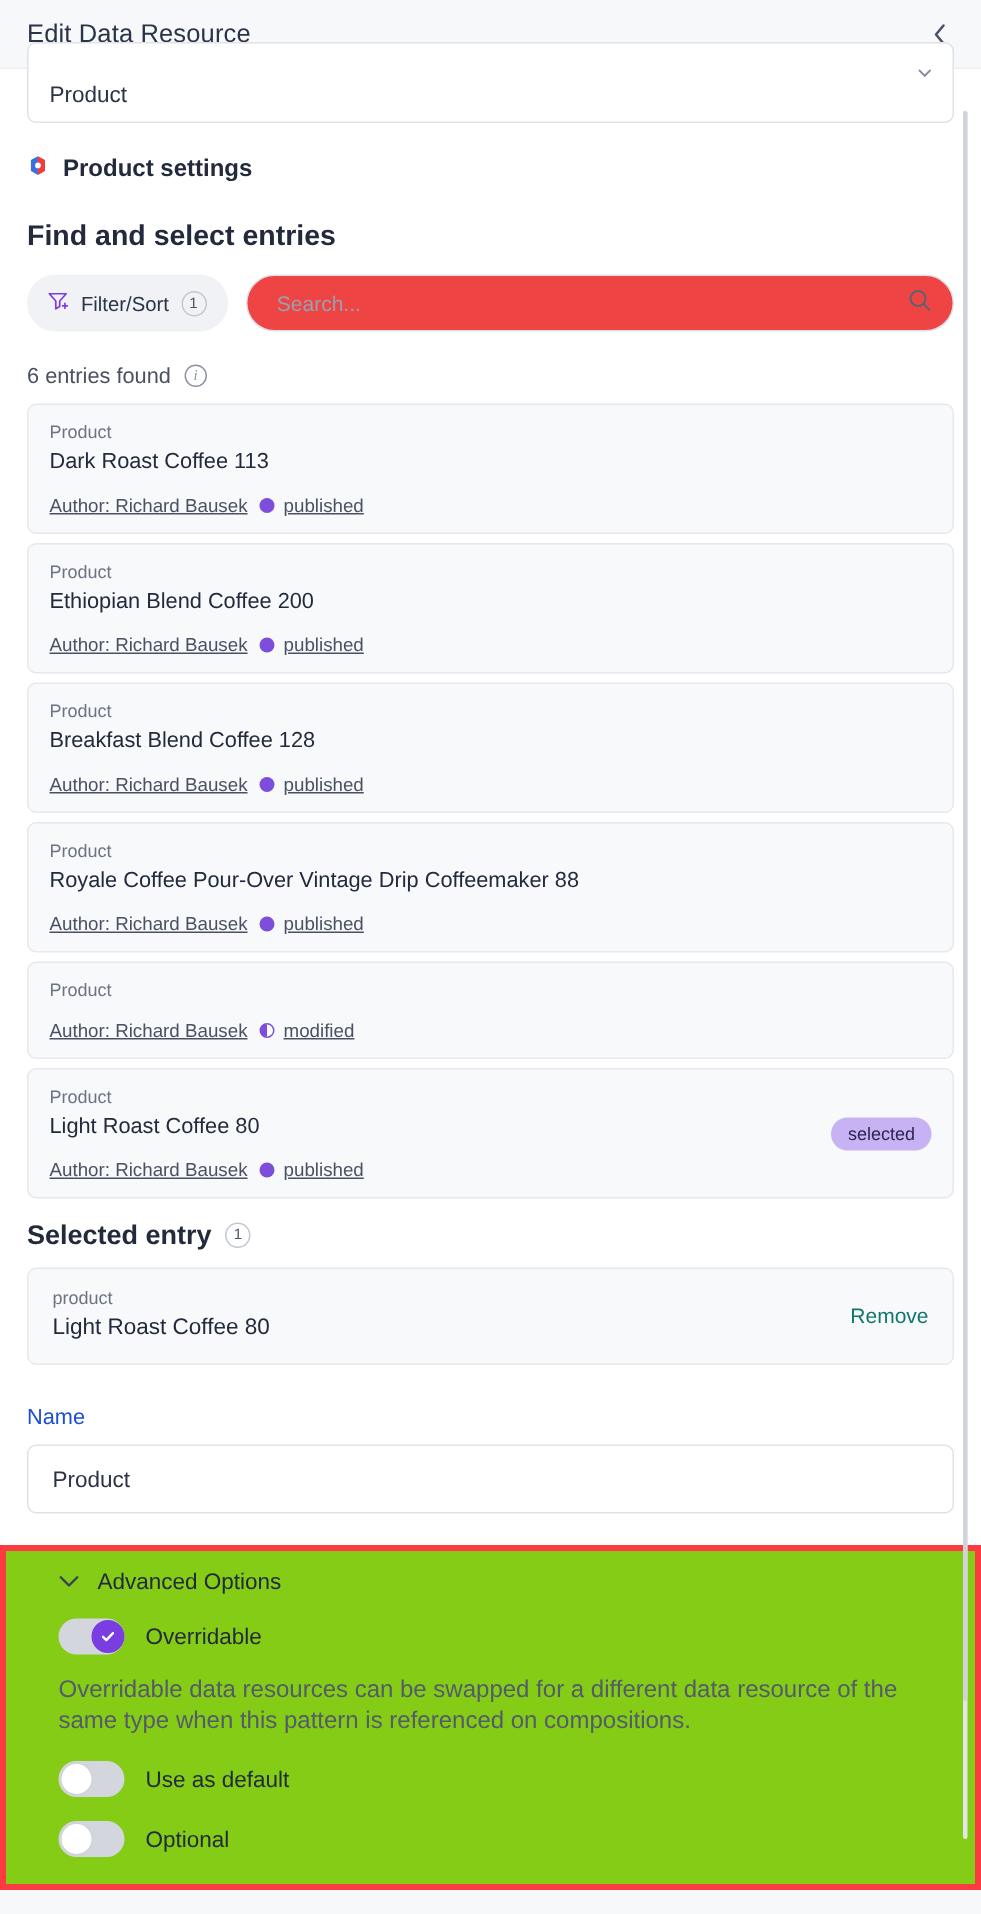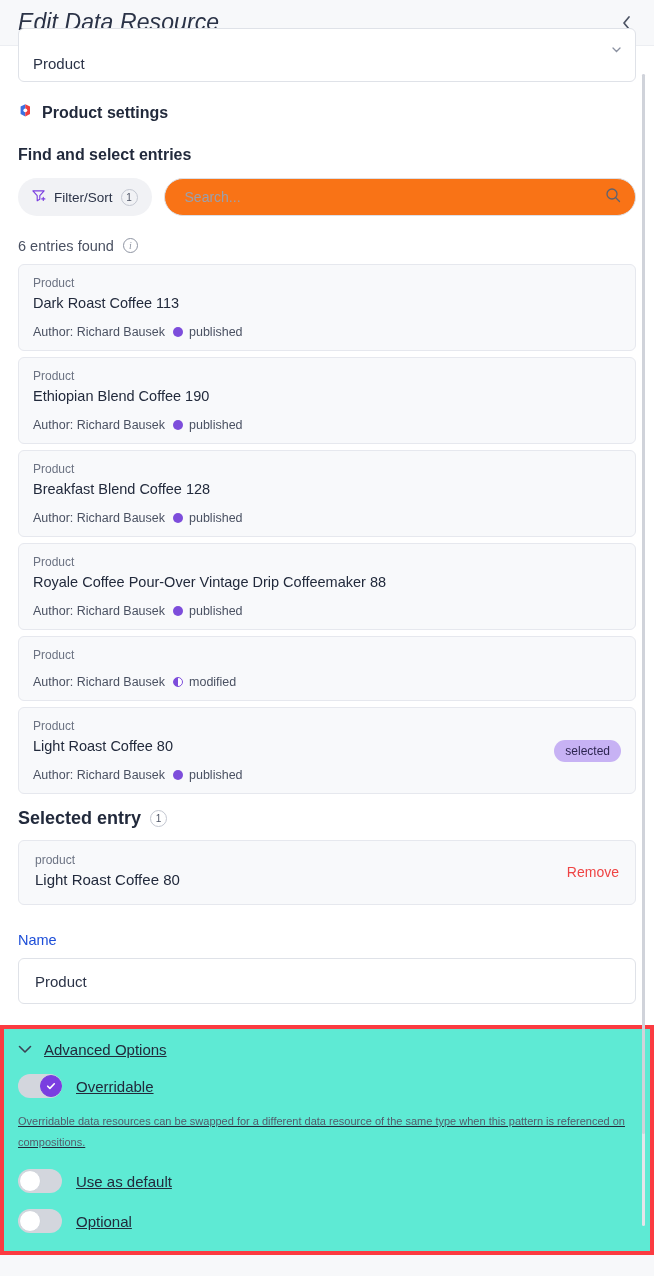--- a/index.html
+++ b/index.html
@@ -18,24 +18,23 @@
   .header {
     height: 46px;
     background: #f7f8fa;
     display: flex;
     align-items: center;
     justify-content: space-between;
     padding: 0 16px 0 18px;
     border-bottom: 1px solid #eceef2;
   }
   .header-title {
-    font-size: 23px;
+    font-size: 17px;
     color: #2b3347;
     letter-spacing: .1px;
-    font-style: italic;
   }
   .collapse-btn {
     width: 24px; height: 24px;
     display: flex; align-items: center; justify-content: center;
     color: #4b5263;
   }
 
   
   .scroll-area {
     position: relative;
@@ -73,21 +72,21 @@
     gap: 9px;
     margin-top: 21px;
   }
   .settings-row .label {
     font-size: 16px;
     font-weight: bold;
     color: #222a3c;
   }
 
   .section-title {
-    font-size: 16px;
+    font-size: 19px;
     font-weight: bold;
     color: #222a3c;
     margin-top: 24px;
   }
 
   
   .find-row {
     display: flex;
     gap: 12px;
     margin-top: 14px;
@@ -114,21 +113,21 @@
     background: #f1f2f5;
   }
   .search-box {
     flex: 1;
     height: 38px;
     border: 1px solid #dcdfe6;
     border-radius: 19px;
     display: flex;
     align-items: center;
     padding: 0 14px 0 18px;
-    background: #f97316;
+    background: #ef4444;
   }
   .search-box input {
     flex: 1;
     border: none;
     outline: none;
     font-size: 14px;
     font-family: "Liberation Sans", sans-serif;
     color: #2b3347;
     background: transparent;
   }
@@ -176,20 +175,21 @@
     line-height: 21px;
     margin-top: 1px;
   }
   .entry-meta {
     display: flex;
     align-items: center;
     gap: 8px;
     margin-top: 11px;
     font-size: 12.5px;
     color: #4a5162;
+    text-decoration: underline;
   }
   .status-wrap { display: flex; align-items: center; gap: 6px; }
   .dot-published {
     width: 10px; height: 10px;
     border-radius: 50%;
     background: #7d4ddb;
     display: inline-block;
   }
   .dot-modified {
     width: 10px; height: 10px;
@@ -245,21 +245,21 @@
     font-size: 12px;
     color: #6c7383;
     line-height: 17px;
   }
   .selected-card .title {
     font-size: 15px;
     color: #222a3c;
     line-height: 22px;
   }
   .remove-link {
-    color: #ef4444;
+    color: #0f766e;
     font-size: 14px;
   }
 
   
   .field-label {
     font-size: 14.5px;
     color: #1d4ed8;
     margin-top: 27px;
   }
   .text-input {
@@ -280,23 +280,22 @@
     color: #2b3347;
     background: transparent;
   }
 
   
   .advanced {
     margin-top: 21px;
     margin-left: -18px;
     margin-right: -18px;
     border: 4px solid #fb3b41;
-    padding: 12px 22px 18px 14px;
-    background: #5eead4;
-    text-decoration: underline;
+    padding: 12px 22px 18px 35px;
+    background: #84cc16;
   }
   .adv-head {
     display: flex;
     align-items: center;
     gap: 12px;
     font-size: 15px;
     color: #222a3c;
   }
   .chev { color: #3b4254; display: flex; align-items: center; }
 
@@ -328,21 +327,21 @@
   .toggle.on .knob {
     left: auto;
     right: 0px;
     background: #7a3ee0;
     border-color: #7a3ee0;
     color: #fff;
   }
   .toggle-label { font-size: 15px; color: #222a3c; text-align: right; }
   .adv-desc {
     margin-top: 13px;
-    font-size: 11px;
+    font-size: 16px;
     line-height: 21px;
     color: #545b6b;
   }
 
   
   .footer {
     background: #f7f8fa;
     height: 76px;
     display: flex;
     align-items: center;
@@ -443,21 +442,21 @@
           <span>Author: Richard Bausek</span>
           <span class="status-wrap">
             <span class="dot-published"></span>
             <span class="status-text">published</span>
           </span>
         </div>
       </div>
 
       <div class="entry-card">
         <div class="entry-type">Product</div>
-        <div class="entry-title">Ethiopian Blend Coffee 190</div>
+        <div class="entry-title">Ethiopian Blend Coffee 200</div>
         <div class="entry-meta">
           <span>Author: Richard Bausek</span>
           <span class="status-wrap">
             <span class="dot-published"></span>
             <span class="status-text">published</span>
           </span>
         </div>
       </div>
 
       <div class="entry-card">

